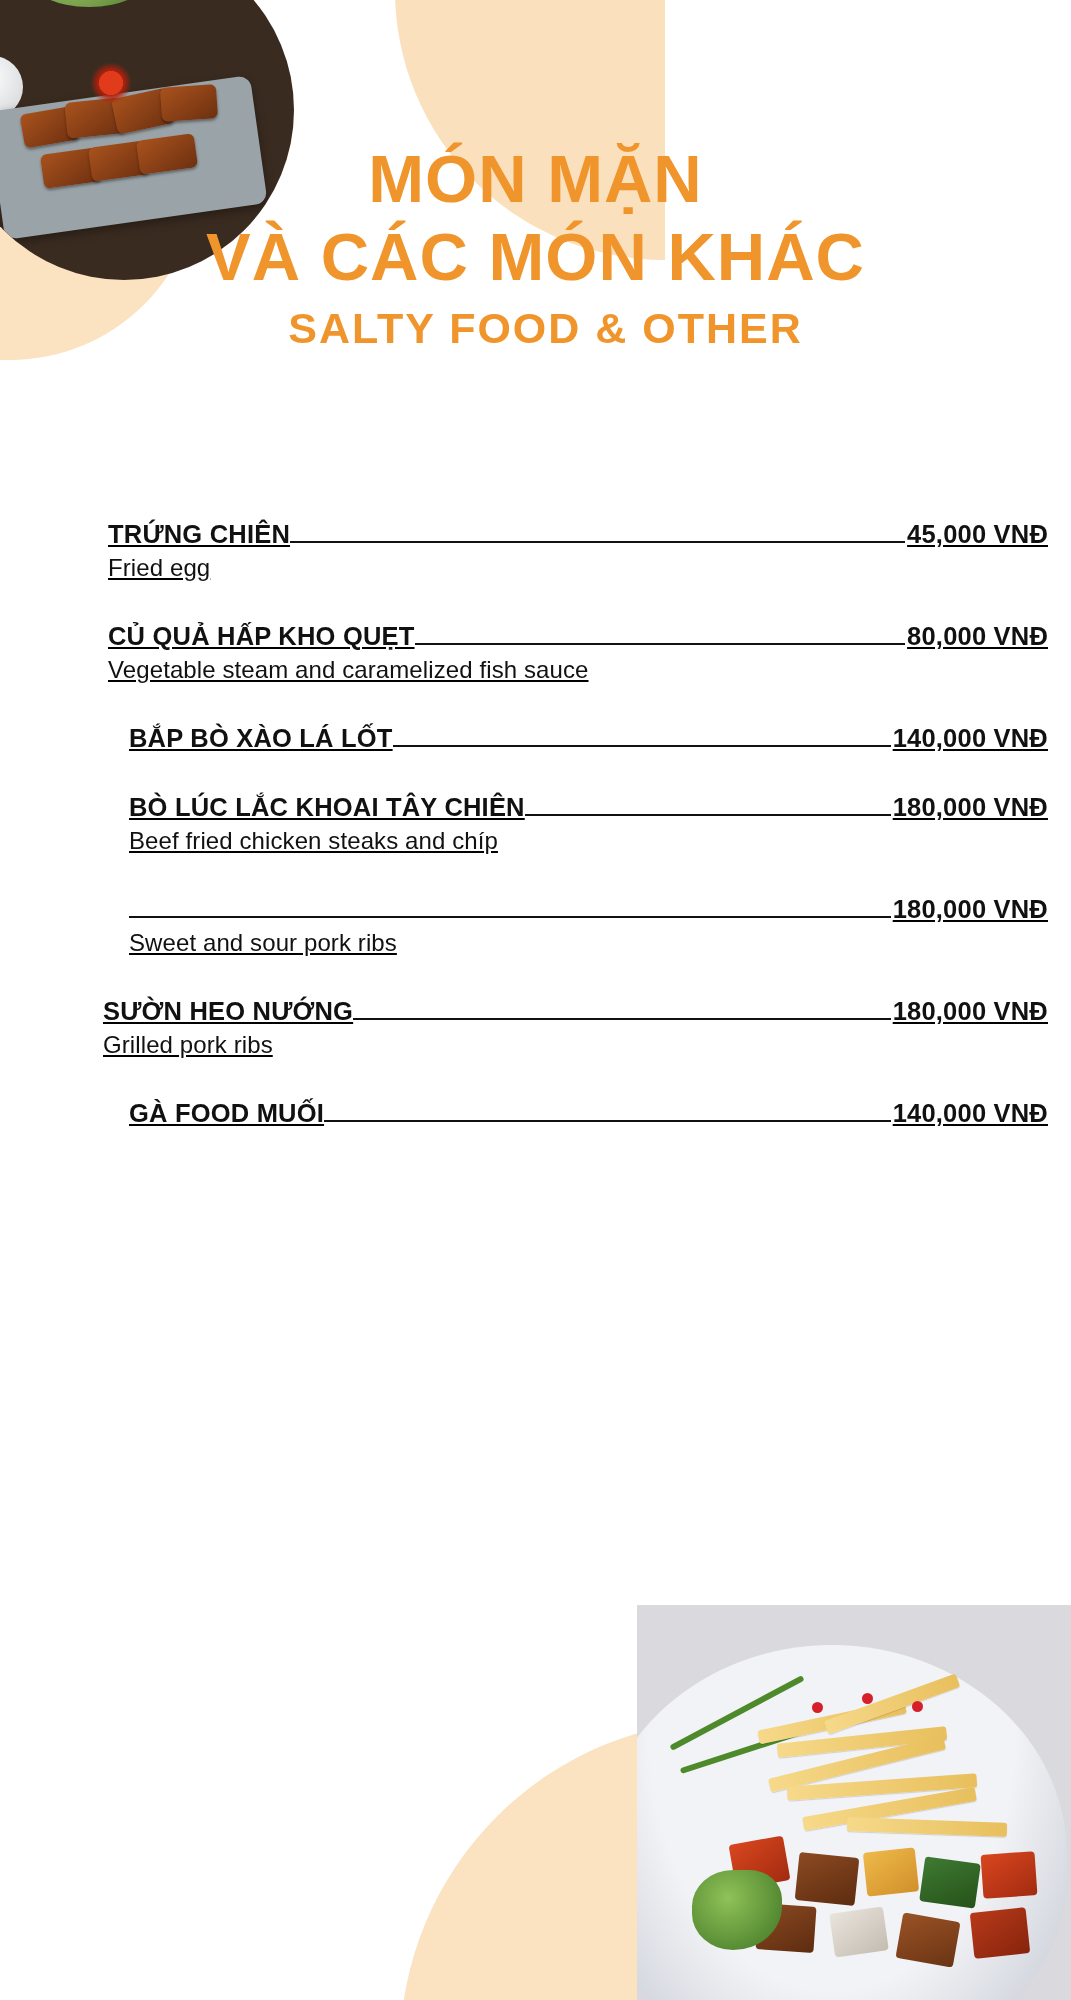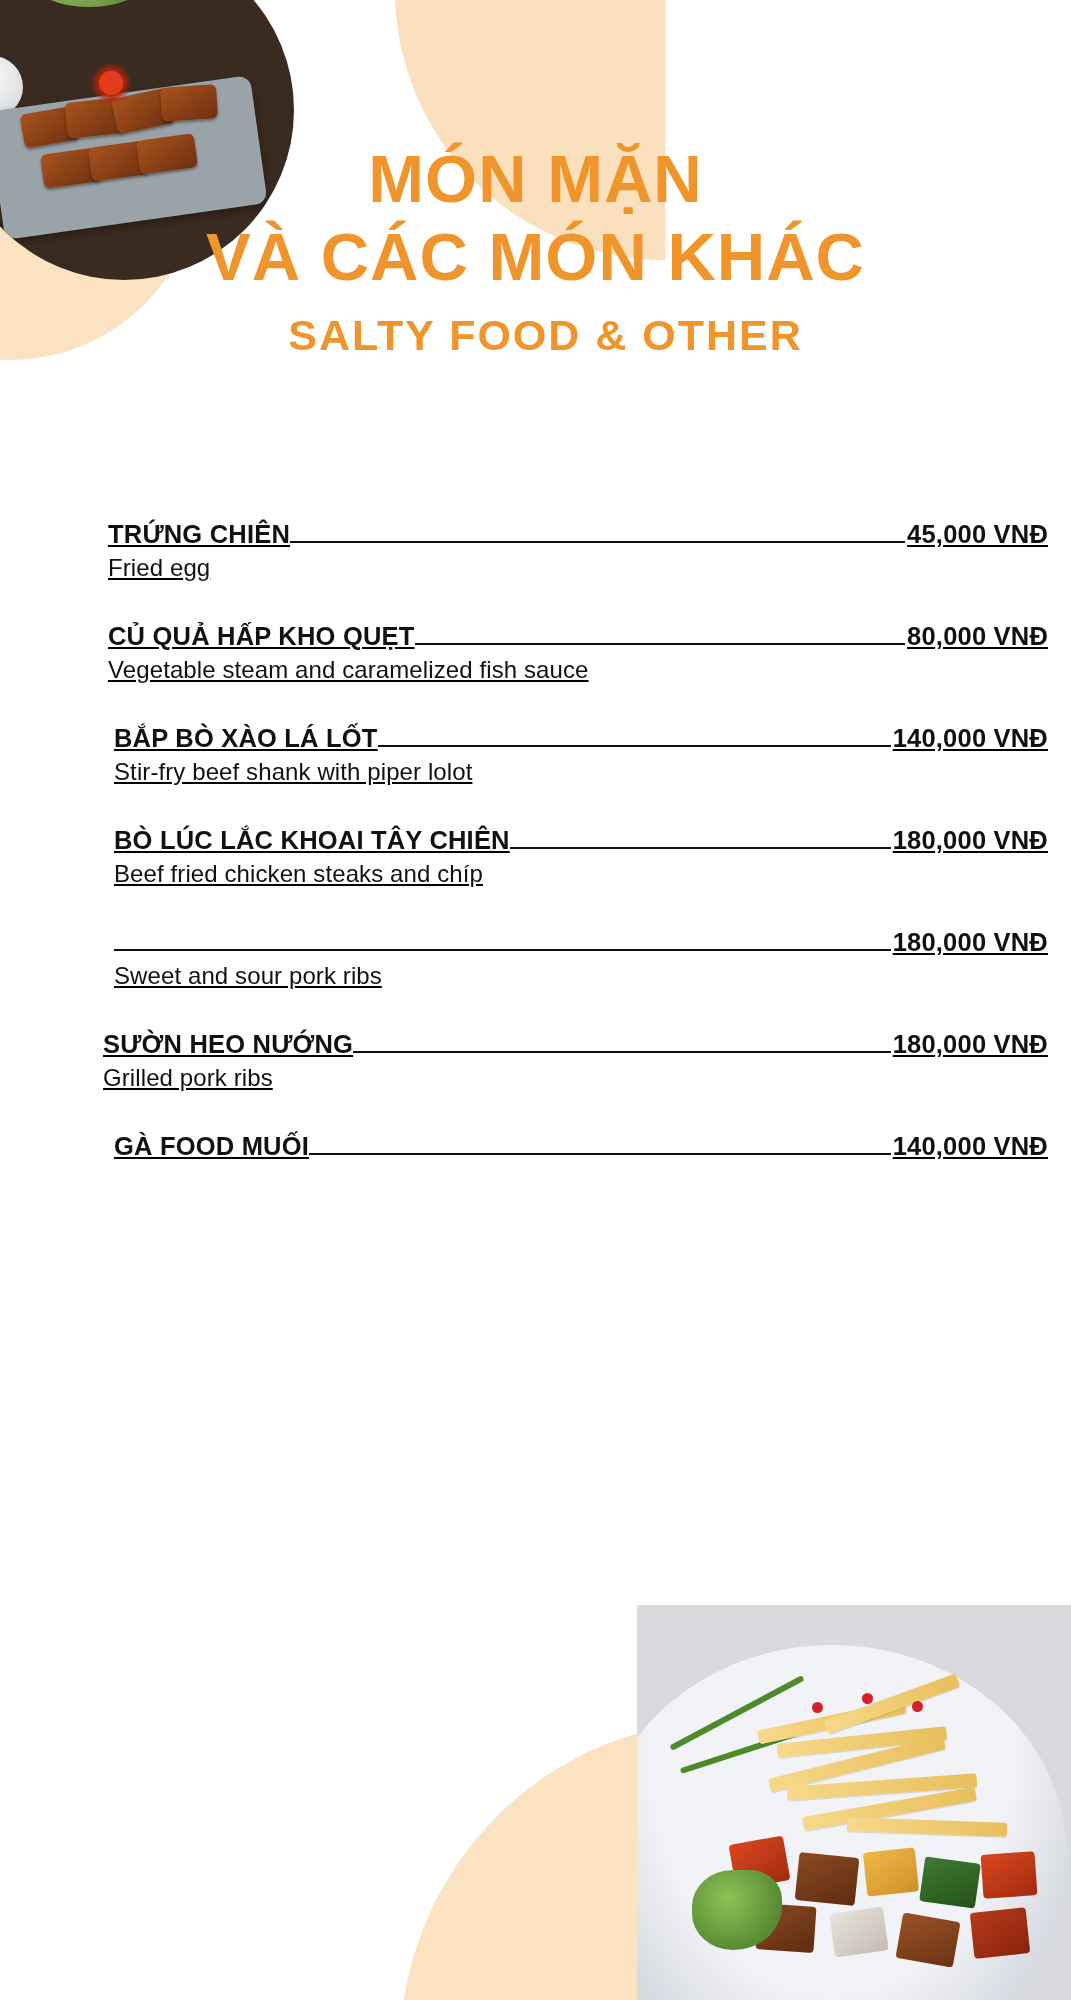--- a/index.html
+++ b/index.html
@@ -180,21 +180,21 @@
     font-weight: 800;
     font-size: 67px;
     line-height: 1.16;
     letter-spacing: 1px;
   }
   .subtitle {
     color: #f0952b;
     font-weight: 800;
     font-size: 43px;
     letter-spacing: 2px;
-    margin-top: 16px;
+    margin-top: 9px;
     padding-left: 20px;
   }
 
   
   .menu {
     position: absolute;
     left: 108px;
     top: 520px;
     width: 940px;
     text-decoration: underline;
@@ -226,21 +226,21 @@
   }
   .item-desc {
     font-size: 24px;
     color: #111111;
     font-weight: 400;
     margin-top: 5px;
     letter-spacing: .1px;
   }
   
   .indent-0 { margin-left: 0px; }
-  .indent-1 { margin-left: 6px; }
+  .indent-1 { margin-left: 21px; }
 </style>
 </head>
 <body>
 
 <div class="deco" id="deco-beige-circle"></div>
 <div class="deco" id="deco-orange-top"></div>
 <div class="deco" id="deco-orange-left"></div>
 <div class="deco" id="deco-orange-bottom"></div>
 
 <div class="photo" id="photo-top">
@@ -284,21 +284,20 @@
     </div>
     <div class="item-desc">Vegetable steam and caramelized fish sauce</div>
   </div>
 
   <div class="item indent-1">
     <div class="item-row">
       <span class="item-name">BẮP BÒ XÀO LÁ LỐT</span>
       <span class="dotline"></span>
       <span class="item-price">140,000 VNĐ</span>
     </div>
-    <div class="item-desc">Stir-fry beef shank with piper lolot</div>
   </div>
 
   <div class="item indent-1">
     <div class="item-row">
       <span class="item-name">BÒ LÚC LẮC KHOAI TÂY CHIÊN</span>
       <span class="dotline"></span>
       <span class="item-price">180,000  VNĐ</span>
     </div>
     <div class="item-desc">Beef fried chicken steaks and chíp</div>
   </div>

